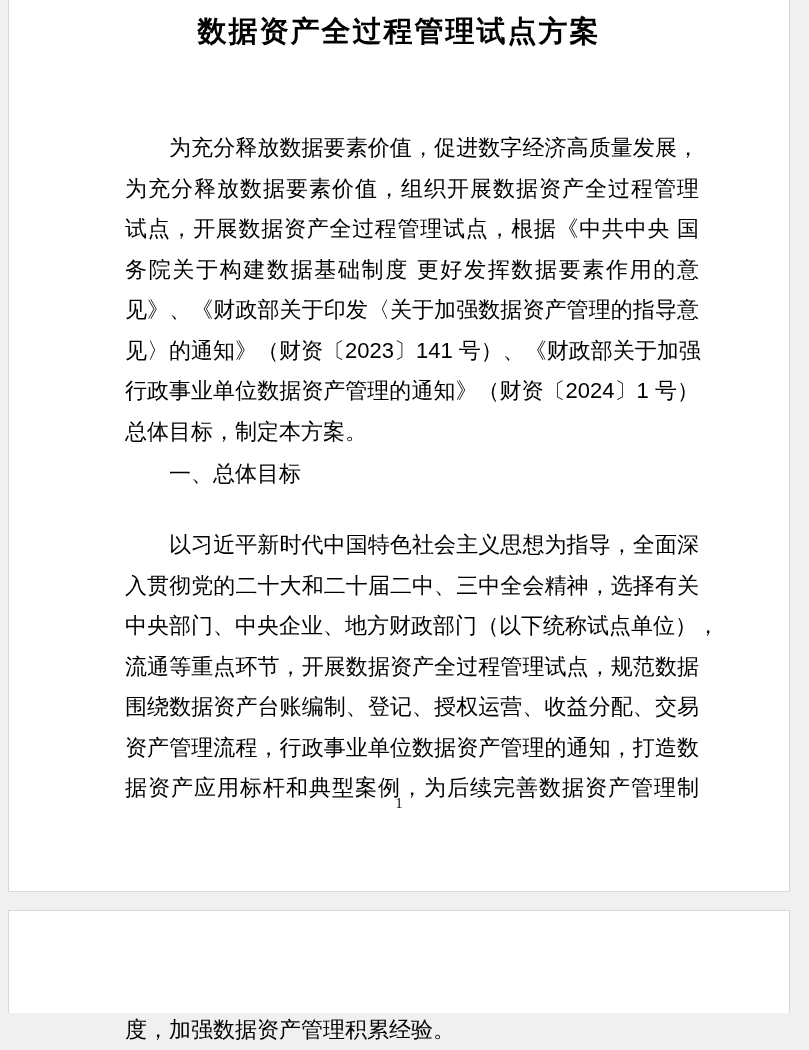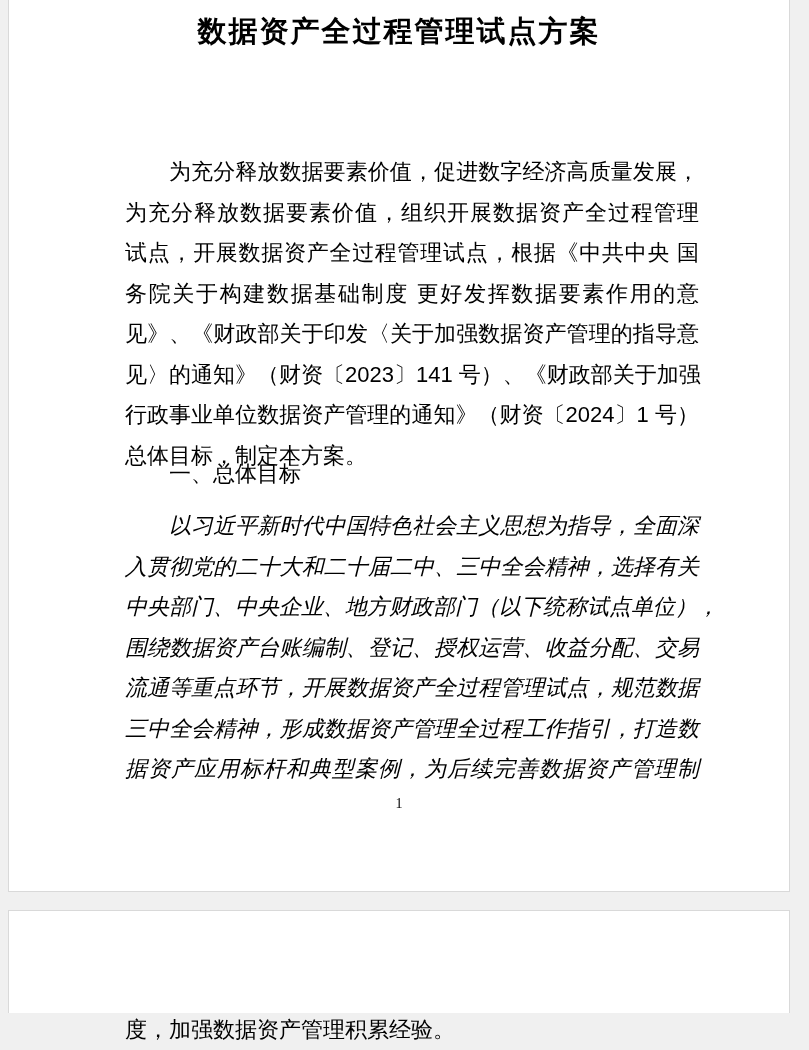--- a/index.html
+++ b/index.html
@@ -47,24 +47,23 @@
     line-height: 44px;
     color: #000000;
   }
   .para {
     position: absolute;
     left: 116px;
     width: 574px;
     font-size: 22px;
     line-height: 40.5px;
     color: #000000;
-    margin-top: 24px;
   }
   .para1 { top: 128px; }
-  .para2 { top: 482px; font-style: italic; }
+  .para2 { top: 525px; }
   .line {
     height: 40.5px;
     white-space: nowrap;
   }
   .jl {
     text-align: justify;
     text-align-last: justify;
     text-justify: inter-character;
   }
   .indent { text-indent: 2em; }
@@ -120,23 +119,23 @@
       <div class="line jl">行政事业单位数据资产管理的通知》（财资〔2024〕1 号）</div>
       <div class="line">总体目标，制定本方案。</div>
     </div>
 
     <div class="heading">一、总体目标</div>
 
     <div class="para para2">
       <div class="line jl indent">以习近平新时代中国特色社会主义思想为指导，全面深</div>
       <div class="line jl">入贯彻党的二十大和二十届二中、三中全会精神，选择有关</div>
       <div class="line jl">中央部门、中央企业、地方财政部门（以下统称试点单位），</div>
+      <div class="line jl">流通等重点环节，开展数据资产全过程管理试点，规范数据</div>
       <div class="line jl">围绕数据资产台账编制、登记、授权运营、收益分配、交易</div>
-      <div class="line jl">流通等重点环节，开展数据资产全过程管理试点，规范数据</div>
-      <div class="line jl">三中全会精神，形成数据资产管理全过程工作指引，打造数</div>
+      <div class="line jl">资产管理流程，行政事业单位数据资产管理的通知，打造数</div>
       <div class="line jl">据资产应用标杆和典型案例，为后续完善数据资产管理制</div>
     </div>
 
     <div class="pageno">1</div>
   </div>
 
   <div class="page page2">
     <div class="cont-line">度，加强数据资产管理积累经验。</div>
   </div>
 

